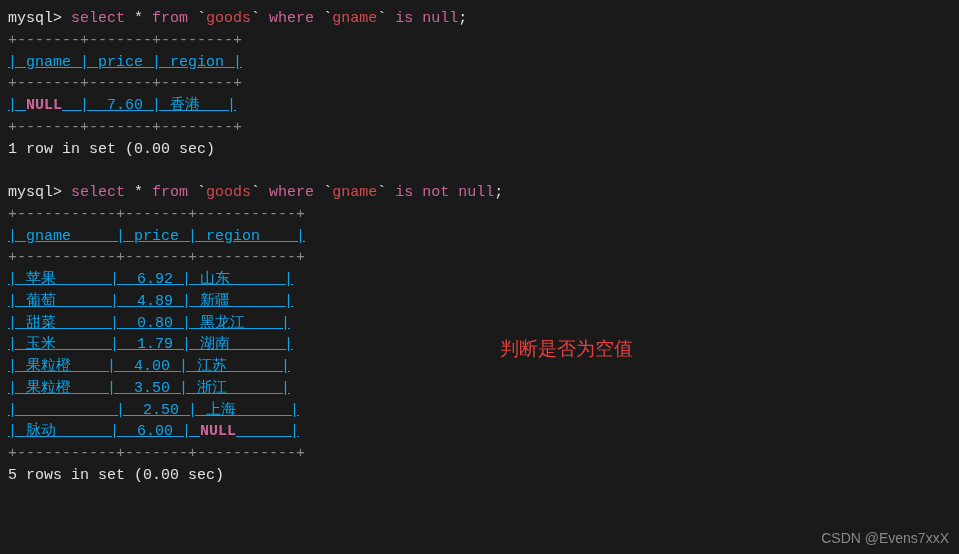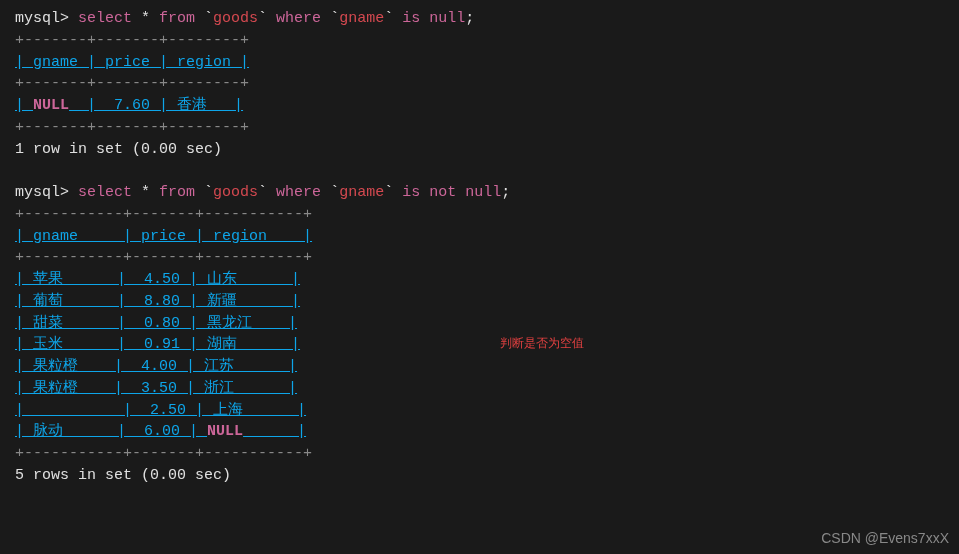--- a/index.html
+++ b/index.html
@@ -8,41 +8,41 @@
       background-color: #1a1a1a;
       color: #e0e0e0;
       font-family: 'Courier New', Consolas, monospace;
       font-size: 15px;
       line-height: 1.45;
       width: 959px;
       height: 554px;
       box-sizing: border-box;
       position: relative;
     }
-    .line { white-space: pre; margin-left: 7px; }
+    .line { white-space: pre; }
     .prompt { color: #e0e0e0; }
     .keyword-select { color: #cc6699; }
     .keyword-from { color: #cc6699; }
     .keyword-where { color: #cc6699; }
     .keyword-is { color: #cc6699; }
     .keyword-not { color: #cc6699; }
     .keyword-null { color: #cc6699; }
     .backtick { color: #e0e0e0; }
     .identifier { color: #d44950; }
     .star { color: #e0e0e0; }
     .semicolon { color: #e0e0e0; }
     .border { color: #888888; }
     .cell { color: #0ea5e9; text-decoration: underline; }
     .null-val { color: #cc6699; font-weight: bold; }
     .status { color: #e0e0e0; }
     .annotation {
       position: absolute;
       color: #e04040;
       font-family: sans-serif;
-      font-size: 12px;
+      font-size: 19px;
       top: 335px;
       left: 500px;
     }
     .watermark {
       position: absolute;
       right: 10px;
       bottom: 6px;
       color: #888888;
       font-family: sans-serif;
       font-size: 14px;
@@ -62,24 +62,24 @@
   <div class="line border">+-------+-------+--------+</div>
   <div class="line status">1 row in set (0.00 sec)</div>
 
   <div class="line"> </div>
 
   <div class="line"><span class="prompt">mysql&gt; </span><span class="keyword-select">select</span><span class="star"> * </span><span class="keyword-from">from</span><span class="backtick"> `</span><span class="identifier">goods</span><span class="backtick">` </span><span class="keyword-where">where</span><span class="backtick"> `</span><span class="identifier">gname</span><span class="backtick">` </span><span class="keyword-is">is</span><span> </span><span class="keyword-not">not</span><span> </span><span class="keyword-null">null</span><span class="semicolon">;</span></div>
 
   <div class="line border">+-----------+-------+-----------+</div>
   <div class="line cell">| gname     | price | region    |</div>
   <div class="line border">+-----------+-------+-----------+</div>
-  <div class="line cell">| 苹果      |  4.50 | 山东      |</div>
-  <div class="line cell">| 葡萄      |  8.80 | 新疆      |</div>
+  <div class="line cell">| 苹果      |  6.92 | 山东      |</div>
+  <div class="line cell">| 葡萄      |  4.89 | 新疆      |</div>
   <div class="line cell">| 甜菜      |  0.80 | 黑龙江    |</div>
-  <div class="line cell">| 玉米      |  0.91 | 湖南      |</div>
+  <div class="line cell">| 玉米      |  1.79 | 湖南      |</div>
   <div class="line cell">| 果粒橙    |  4.00 | 江苏      |</div>
   <div class="line cell">| 果粒橙    |  3.50 | 浙江      |</div>
   <div class="line cell">|           |  2.50 | 上海      |</div>
   <div class="line"><span class="cell">| 脉动      |  6.00 | </span><span class="null-val">NULL</span><span class="cell">      |</span></div>
   <div class="line border">+-----------+-------+-----------+</div>
   <div class="line status">5 rows in set (0.00 sec)</div>
 
 </div>
 
 <div class="annotation">判断是否为空值</div>

